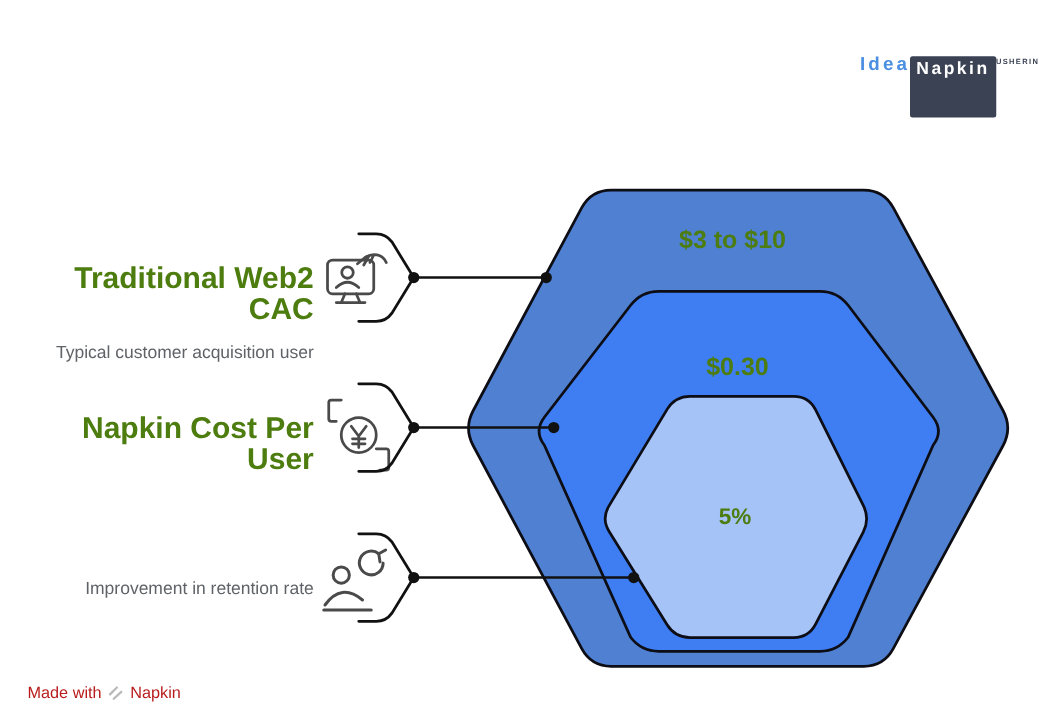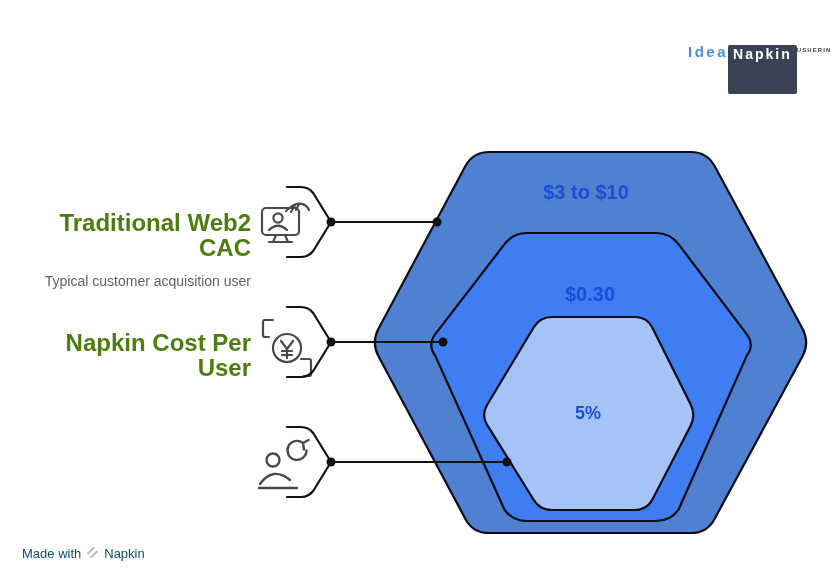--- a/index.html
+++ b/index.html
@@ -20,30 +20,30 @@
                 letter-spacing: 2px; padding: 1px 5px 2px 5px; border-radius: 2px; margin-top: 1px; }
   .logo-tagline { color: #3a4254; font-weight: bold; font-size: 6px; letter-spacing: 1.1px; margin-top: 3px; white-space: nowrap; }
 
   
   .label-group { position: absolute; left: 10px; width: 241px; text-align: right; }
   .label-title { font-size: 24px; font-weight: bold; color: #4d7c0f; line-height: 25px; }
   .label-sub { font-size: 14px; color: #5f6368; line-height: 20px; margin-top: 11px; }
 
   
   .diagram-svg { position: absolute; left: 280px; top: 140px; width: 551px; height: 410px; }
-  .hex-label { position: absolute; width: 240px; text-align: center; color: #1d4ed8; font-weight: bold; }
+  .hex-label { position: absolute; width: 240px; text-align: center; color: #4d7c0f; font-weight: bold; }
   .hex-label-1 { left: 466px; top: 181px; font-size: 20px; }
   .hex-label-2 { left: 470px; top: 283px; font-size: 20px; }
   .hex-label-3 { left: 468px; top: 403px; font-size: 18px; }
 
   .icon-svg { position: absolute; }
 
   
-  .footer { position: absolute; left: 22px; top: 546px; display: flex; align-items: flex-start; gap: 5px;
-            color: #0c4a6e; font-size: 13px; }
+  .footer { position: absolute; left: 22px; top: 546px; display: flex; align-items: flex-end; gap: 5px;
+            color: #b91c1c; font-size: 13px; }
 </style>
 </head>
 <body>
 
 <div class="logo">
   <svg class="logo-mark" viewBox="0 0 40 58">
     <circle cx="6.5" cy="8" r="4.2" fill="#3a4254"></circle>
     <path d="M7 21 V 35 a 13.5 13.5 0 0 0 27 0 V 7" fill="none" stroke="#2f7fe0" stroke-width="9" stroke-linecap="round"></path>
   </svg>
   <div class="logo-text">
@@ -56,20 +56,21 @@
 <div class="label-group" style="top:210px">
   <div class="label-title">Traditional Web2 CAC</div>
   <div class="label-sub">Typical customer acquisition user</div>
 </div>
 
 <div class="label-group" style="top:330px">
   <div class="label-title">Napkin Cost Per User</div>
 </div>
 
 <div class="label-group" style="top:449px">
+  <div class="label-sub">Improvement in retention rate</div>
 </div>
 
 <svg class="icon-svg" style="left:258px; top:195px" width="56" height="56" viewBox="0 0 56 56" fill="none" stroke="#4a4a4a" stroke-width="2.2" stroke-linecap="round" stroke-linejoin="round">
   <rect x="4" y="13" width="37" height="27" rx="4"></rect>
   <circle cx="20" cy="23" r="4.6"></circle>
   <path d="M11 35 Q 20 26.5, 29 35"></path>
   <path d="M18 40 L 15 47 M 27 40 L 30 47 M 11 47 H 34"></path>
   <path d="M51 15 C 48 8, 40 7, 34 11 L 28 16 M 37 10 L 33 17 M 41 9 L 38 15"></path>
 </svg>
 

